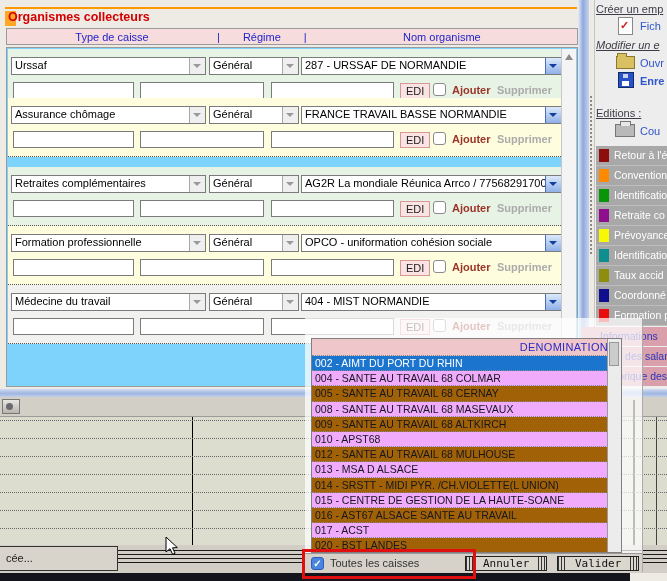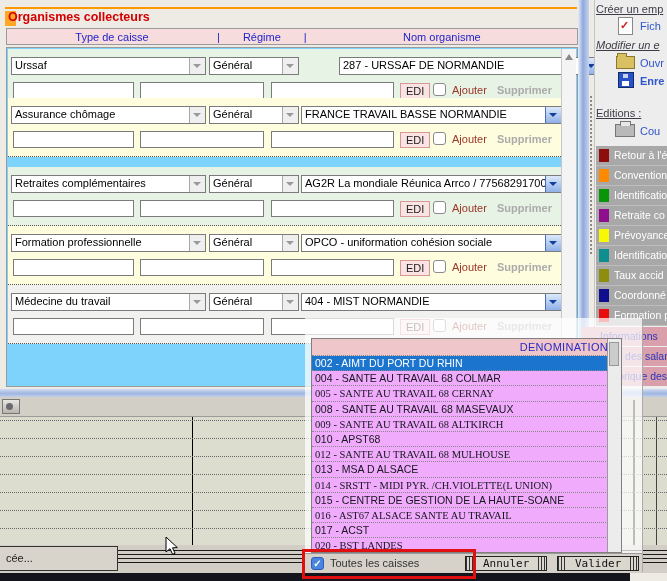--- a/index.html
+++ b/index.html
@@ -21,21 +21,21 @@
   .combo{position:absolute;height:18px;background:#FFF;border:1px solid #7B7B7B;box-sizing:border-box;top:8px;}
   .cval{display:block;font-size:11px;line-height:15px;padding:0 16px 0 3px;white-space:nowrap;overflow:hidden;color:#000;}
   .carrow{position:absolute;right:0;top:0;bottom:0;width:15px;}
   .carrow.gray{background:#EFEFEF;border-left:1px solid #A8A8A8;}
   .carrow.gray::after{content:"";position:absolute;left:3px;top:6px;border-left:4px solid transparent;border-right:4px solid transparent;border-top:4px solid #9A9A9A;}
   .carrow.blue{background:linear-gradient(#DCE9FA,#8FB0E8);border-left:1px solid #4A6FB8;}
   .carrow.blue::after{content:"";position:absolute;left:3px;top:6px;border-left:4px solid transparent;border-right:4px solid transparent;border-top:4px solid #123E9E;}
   .tinput{position:absolute;top:33px;height:17px;border:1px solid #7B7B7B;background:#FFF;box-sizing:border-box;font-size:11px;padding:0 2px;font-family:"Liberation Sans",sans-serif;}
   .edi{position:absolute;background:#FAE3E3;border:1px solid #D89898;font-size:11px;padding:1px 5px;color:#222;}
   .edicheck{position:absolute;width:13px;height:13px;background:#FFF;border:1px solid #8A8A8A;border-radius:3px;box-sizing:border-box;}
-  .aj{position:absolute;color:#9C3428;font-weight:normal;font-size:11px;}
+  .aj{position:absolute;color:#9C3428;font-weight:bold;font-size:11px;}
   .sup{position:absolute;color:#ABABAB;font-weight:bold;font-size:11px;}
   .vscroll{position:absolute;right:1px;top:1px;width:14px;height:336px;background:#F4F4F4;border-left:1px solid #C8C8C8;}
   .tri-up{position:absolute;left:3px;top:5px;width:0;height:0;border-left:4px solid transparent;border-right:4px solid transparent;border-bottom:6px solid #8A8A8A;}
   .tri-down{position:absolute;left:3px;bottom:5px;width:0;height:0;border-left:4px solid transparent;border-right:4px solid transparent;border-top:6px solid #8A8A8A;}
   
   .blue-bar{position:absolute;left:578px;top:0;width:11px;height:389px;background:linear-gradient(90deg,#E8EEF8,#8FA8DC 45%,#C8D4EE);}
   .splitter{position:absolute;left:589px;top:95px;width:7px;height:160px;background-image:radial-gradient(#8A8A8A 1px,transparent 1.2px);background-size:4px 4px;}
   .side-bg{position:absolute;left:594px;top:0;width:73px;height:389px;background:#EDEDED;border-left:1px solid #C4C4C4;}
   .side-h{position:absolute;left:596px;font-size:11px;color:#3C3C46;text-decoration:underline;white-space:nowrap;overflow:hidden;width:71px;}
   .side-link{position:absolute;left:640px;font-size:11px;color:#2F55C8;white-space:nowrap;overflow:hidden;width:27px;}
@@ -66,21 +66,21 @@
   .stripesbar{position:absolute;left:0;top:545px;width:667px;height:28px;background:#D2CEC6;}
   .stripes{position:absolute;left:117px;top:5px;width:550px;height:15px;background:repeating-linear-gradient(180deg,#1A1A1A 0 1px,transparent 1px 4px);}
   .ceebtn{position:absolute;left:-3px;top:1px;width:121px;height:25px;background:#D8D4CC;border:1px solid #333;box-sizing:border-box;font-size:11px;color:#222;line-height:23px;padding-left:8px;}
   .darkstrip{position:absolute;left:0;top:573px;width:630px;height:8px;background:#14141C;}
   
   .popup{position:absolute;left:305px;top:318px;width:337px;height:254px;background:rgba(255,255,255,0.72);border-right:1px solid #AAA;z-index:30;}
   .plist{position:absolute;left:311px;top:338px;width:311px;height:215px;background:#FFF;border:1px solid #808080;box-sizing:border-box;z-index:31;overflow:hidden;}
   .phead{height:17px;width:296px;background:#EFC6C9;color:#2A2AC8;font-size:11px;text-align:right;line-height:17px;border-bottom:1px dotted #888;box-sizing:border-box;letter-spacing:.3px;}
   .prow{width:296px;height:15.2px;font-size:10.5px;line-height:15px;padding-left:3px;box-sizing:border-box;white-space:nowrap;overflow:hidden;border-bottom:1px dotted #888;color:#16161E;}
   .prow.yellow{background:#f0abfc;}
-  .prow.white{background:#f0abfc;font-family:Liberation Serif, serif;}
+  .prow.white{background:#a16207;}
   .prow.sel{background:#1B74CE;color:#FFF;}
   .pscroll{position:absolute;right:0;top:0;bottom:0;width:13px;background:#ECECEC;border-left:1px solid #999;}
   .pthumb{position:absolute;left:1px;top:3px;width:10px;height:24px;background:#CCC;border:1px solid #999;box-sizing:border-box;}
   .pfooter{position:absolute;left:305px;top:553px;width:337px;height:19px;background:#D6D2C9;border-top:1px solid #999;box-sizing:border-box;z-index:32;}
   .fchk{position:absolute;left:6px;top:3px;width:13px;height:13px;background:#4A86E0;border:1px solid #2E5CB8;border-radius:3px;box-sizing:border-box;color:#FFF;font-size:10px;font-weight:bold;line-height:11px;text-align:center;}
   .flbl{position:absolute;left:25px;top:3px;font-size:11px;color:#333;}
   .dlgbtn{position:absolute;top:2px;height:15px;display:flex;border:1px solid #222;background:#DAD7CF;box-sizing:border-box;}
   .dlgbtn .flank{width:8px;background:repeating-linear-gradient(90deg,#333 0 1px,#DAD7CF 1px 3px);}
   .dlgbtn .blab{padding:0 9px;font-family:"DejaVu Sans Mono",monospace;font-size:11px;line-height:13px;color:#111;}
   .redrect{position:absolute;left:302px;top:549px;width:174px;height:30px;border:3px solid #E11010;box-sizing:border-box;z-index:60;}
@@ -107,21 +107,21 @@
     <div id="rows">
         <div class="group" style="top: 1px; background: rgb(231, 243, 228);">
           <div class="combo" style="left: 3px; width: 195px;">
             <div class="cval">Urssaf</div>
             <div class="carrow gray"></div>
           </div>
           <div class="combo" style="left: 201px; width: 90px;">
             <div class="cval">Général</div>
             <div class="carrow gray"></div>
           </div>
-          <div class="combo" style="left: 293px; width: 261px; margin-left: 38px;">
+          <div class="combo" style="left: 293px; width: 261px;">
             <div class="cval">287 - URSSAF DE NORMANDIE</div>
             <div class="carrow blue"></div>
           </div>
           <input class="tinput" style="left: 5px; width: 121px;">
           <input class="tinput" style="left: 132px; width: 124px;">
           <input class="tinput" style="left: 263px; width: 123px;">
           <div class="edi" style="left: 392px; top: 34px;">EDI</div>
           <div class="edicheck" style="left: 425px; top: 34px;"></div>
           <div class="aj" style="left: 444px; top: 35px;">Ajouter</div>
           <div class="sup" style="left: 489px; top: 35px;">Supprimer</div>

